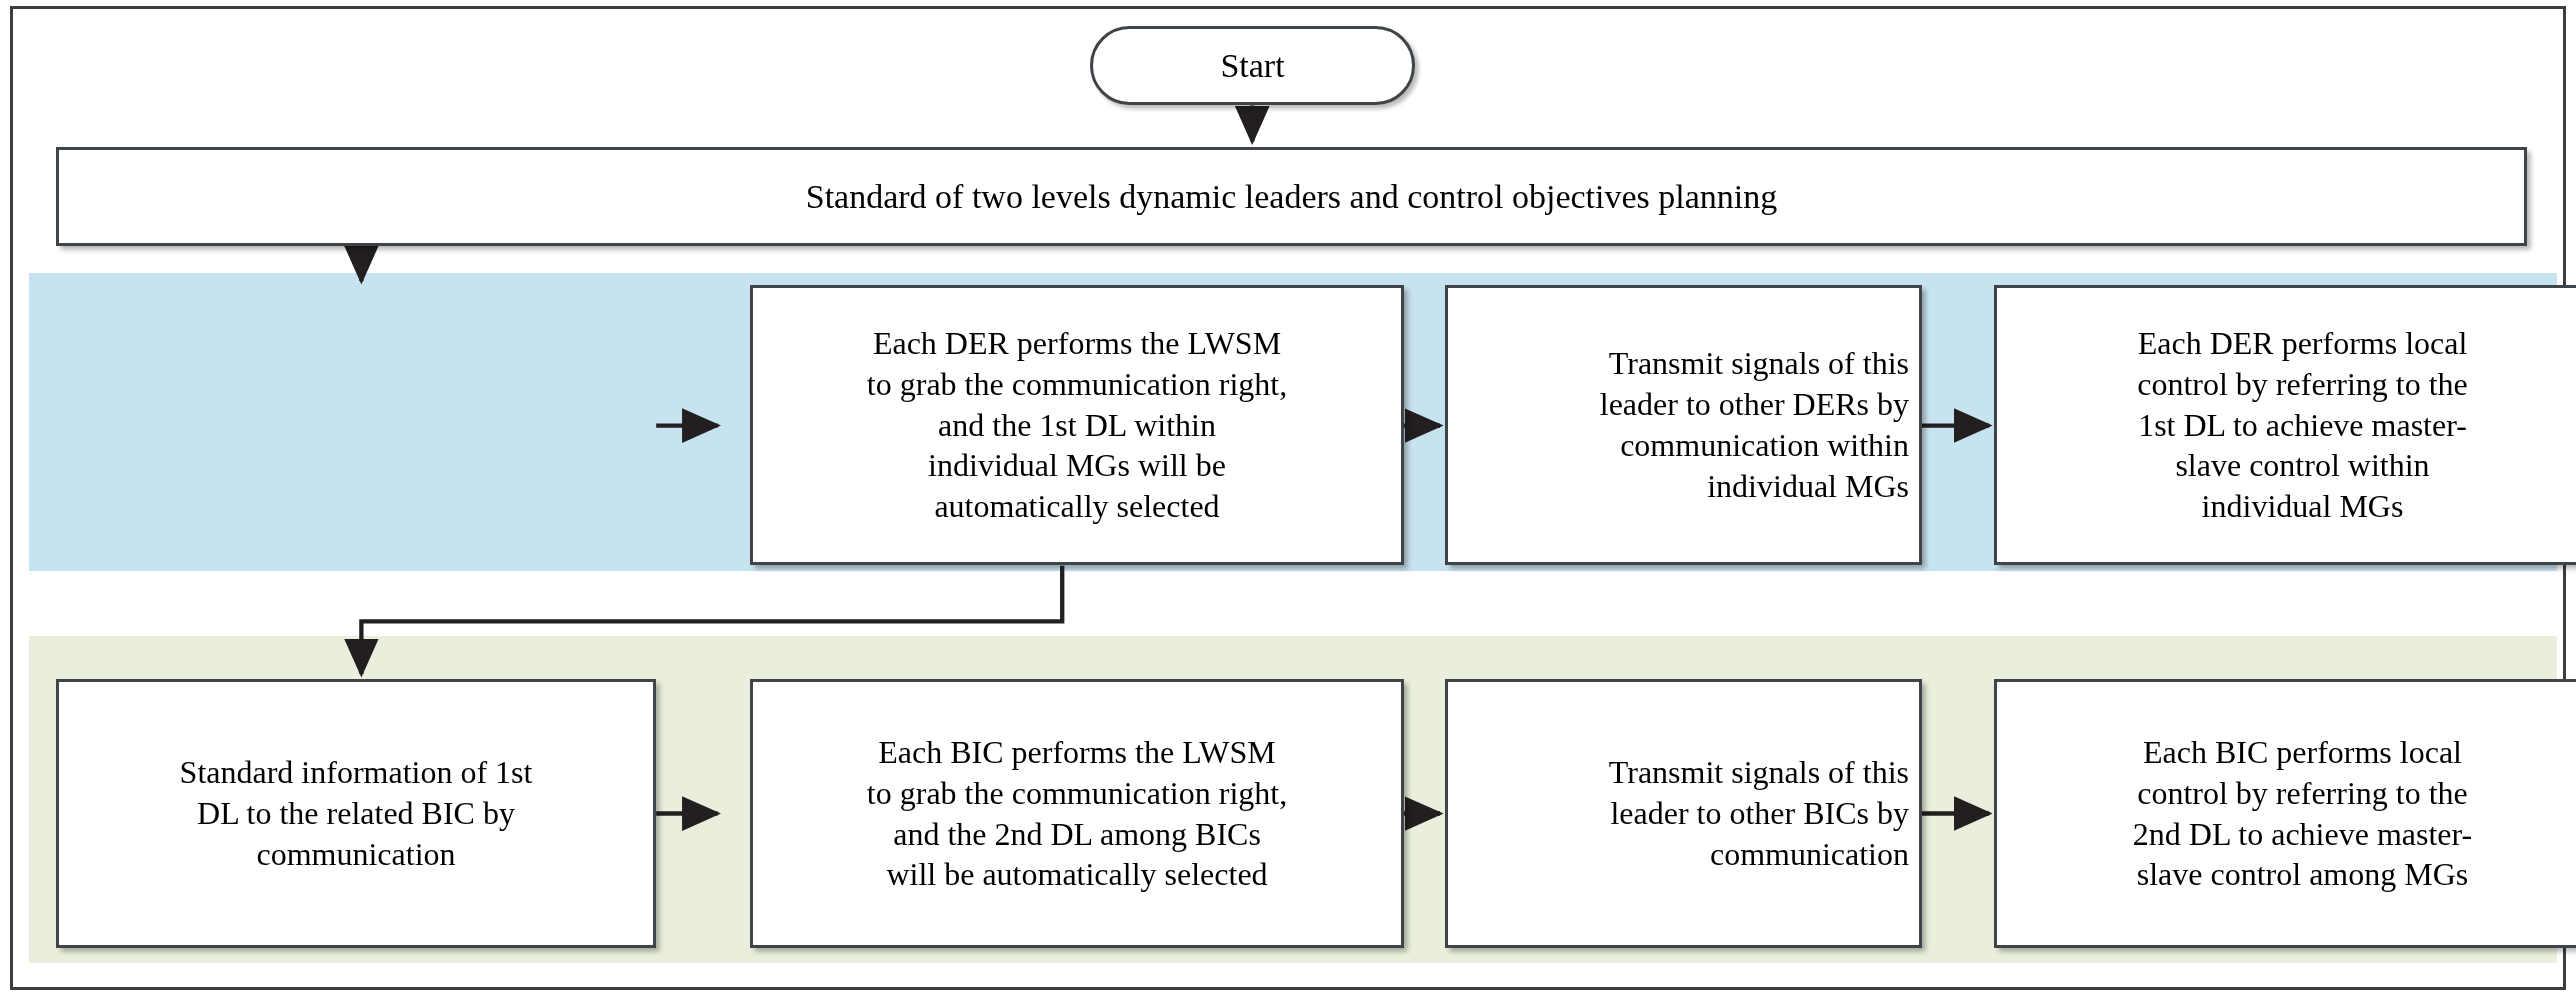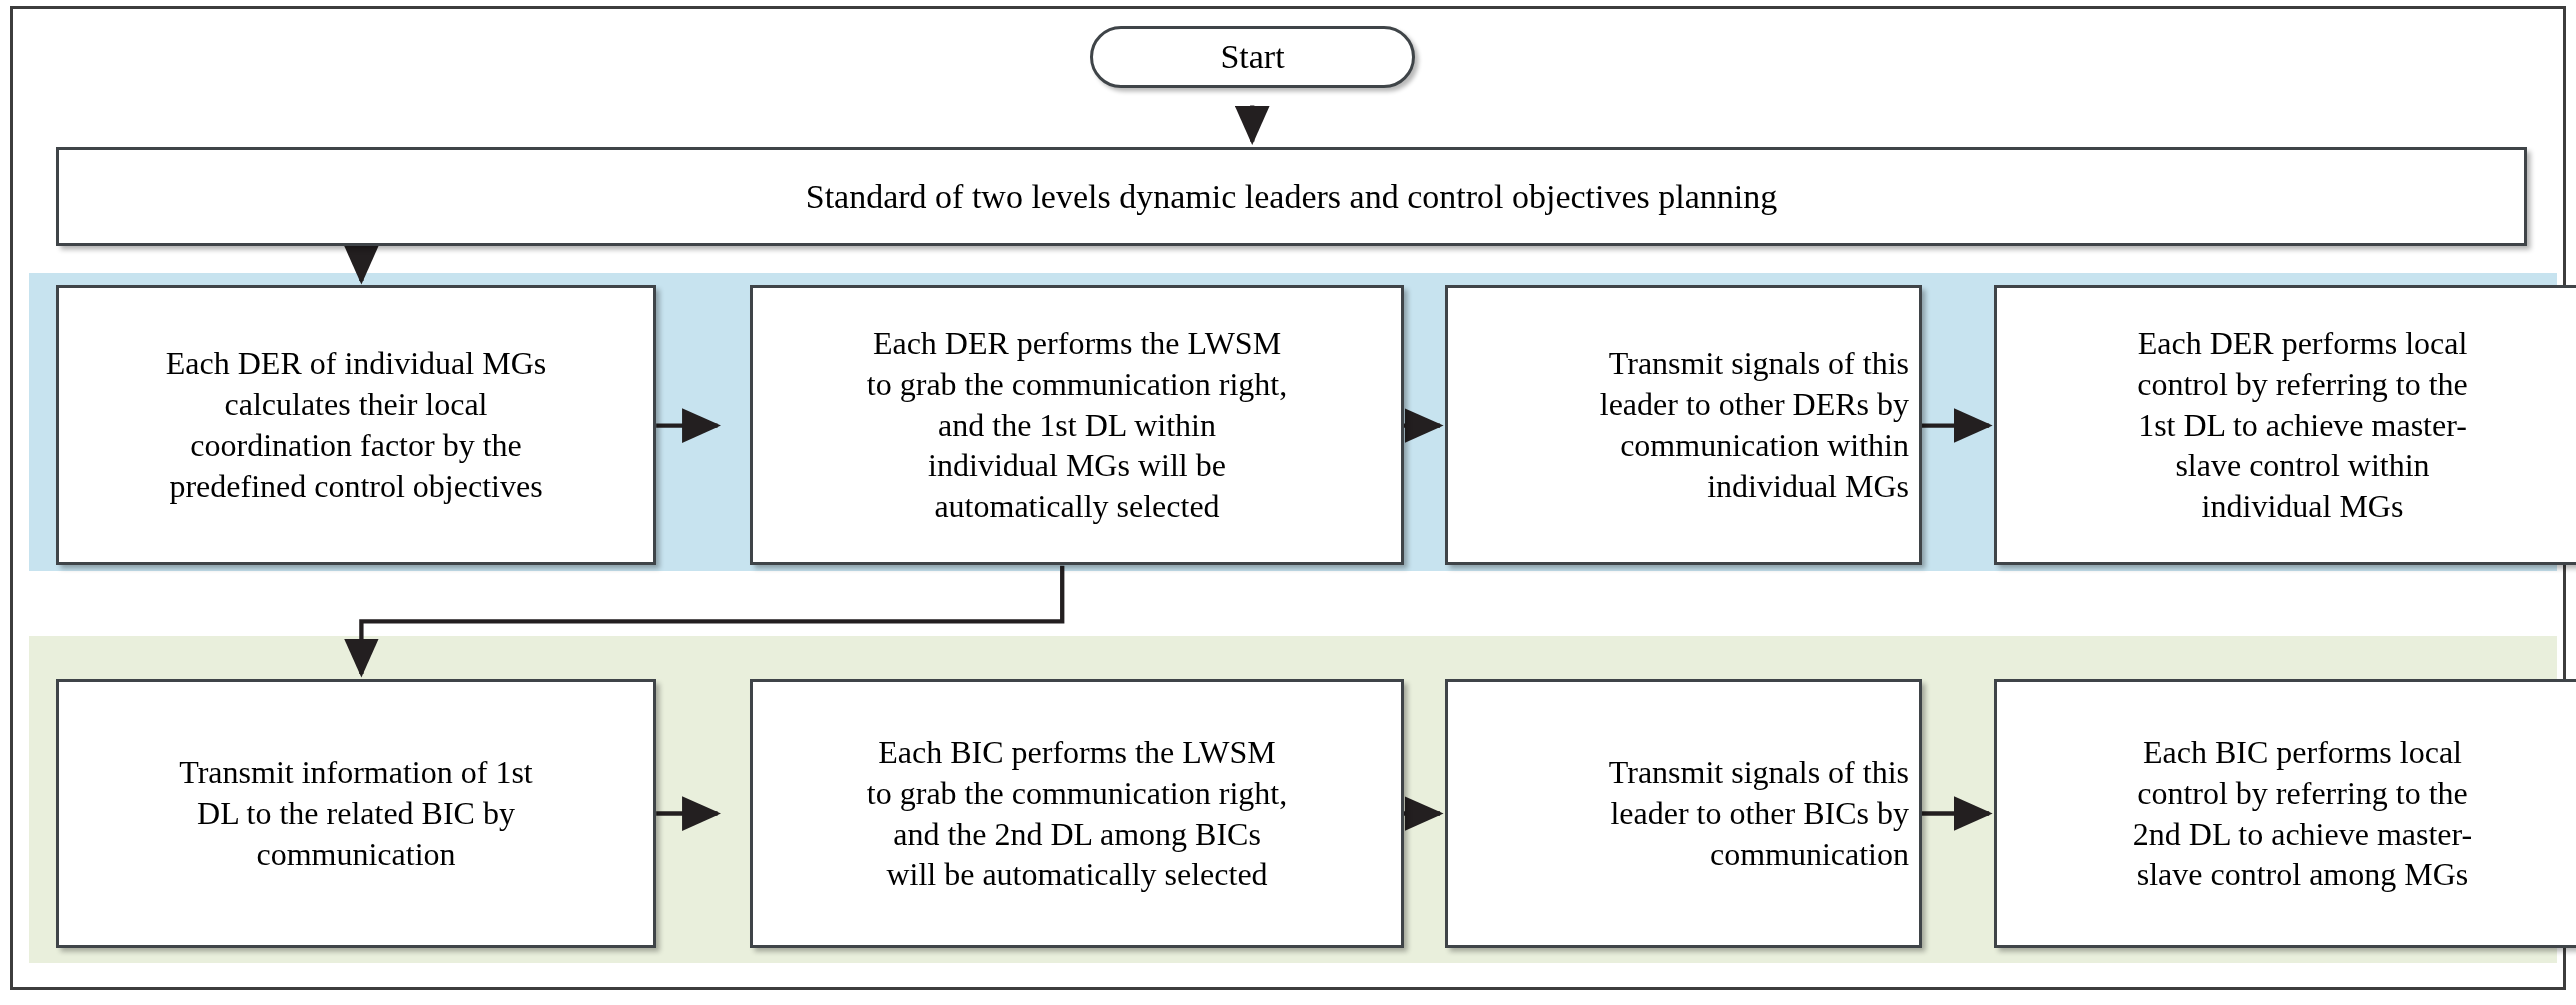--- a/index.html
+++ b/index.html
@@ -65,21 +65,21 @@
     color: #000000;
     line-height: 1.28;
     padding: 4.3px 10px;
   }
 
   
   .node-start {
     left: 1090px;
     top: 26px;
     width: 325px;
-    height: 62px;
+    height: 79px;
     border-radius: 43px;
     font-size: 34px;
     box-shadow: 3.6px 3.6px 4.3px rgba(0,0,0,0.28);
   }
 
   
   .node-banner {
     left: 56px;
     top: 147px;
     width: 2471px;
@@ -170,26 +170,20 @@
   </svg>
 
   <div class="node node-start">
     <span class="node-text">Start</span>
   </div>
 
   <div class="node node-banner">
     <span class="node-text">Standard of  two levels dynamic leaders and control objectives planning</span>
   </div>
 
-  <div class="node node-box row-top col-1">
-    <span class="node-text">Each DER of individual MGs
-calculates their  local
-coordination factor by the
-predefined control objectives</span>
-  </div>
   <div class="node node-box row-top col-2">
     <span class="node-text">Each DER  performs the LWSM
 to grab the communication right,
 and the  1st DL  within
 individual MGs  will be
 automatically selected</span>
   </div>
   <div class="node node-box row-top col-3">
     <span class="node-text">Transmit signals of this
 leader to other DERs by
@@ -198,21 +192,21 @@
   </div>
   <div class="node node-box row-top col-4">
     <span class="node-text">Each DER performs local
 control by referring to the
 1st DL to achieve master-
 slave control within
 individual MGs</span>
   </div>
 
   <div class="node node-box row-bottom col-1">
-    <span class="node-text">Transmit  information of   1st
+    <span class="node-text">Standard  information of   1st
 DL  to the related BIC  by
 communication</span>
   </div>
   <div class="node node-box row-bottom col-2">
     <span class="node-text">Each BIC  performs the LWSM
 to grab the communication right,
 and the  2nd DL  among BICs
 will be automatically selected</span>
   </div>
   <div class="node node-box row-bottom col-3">

